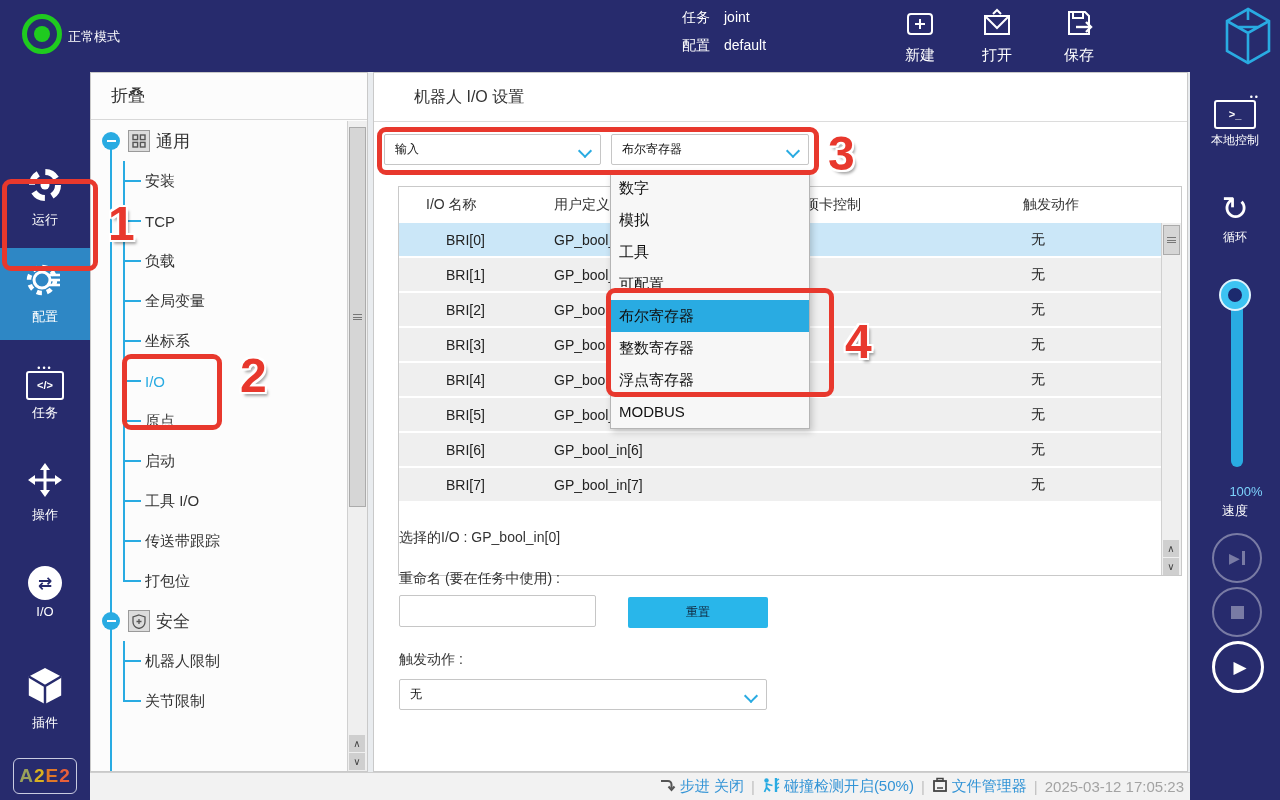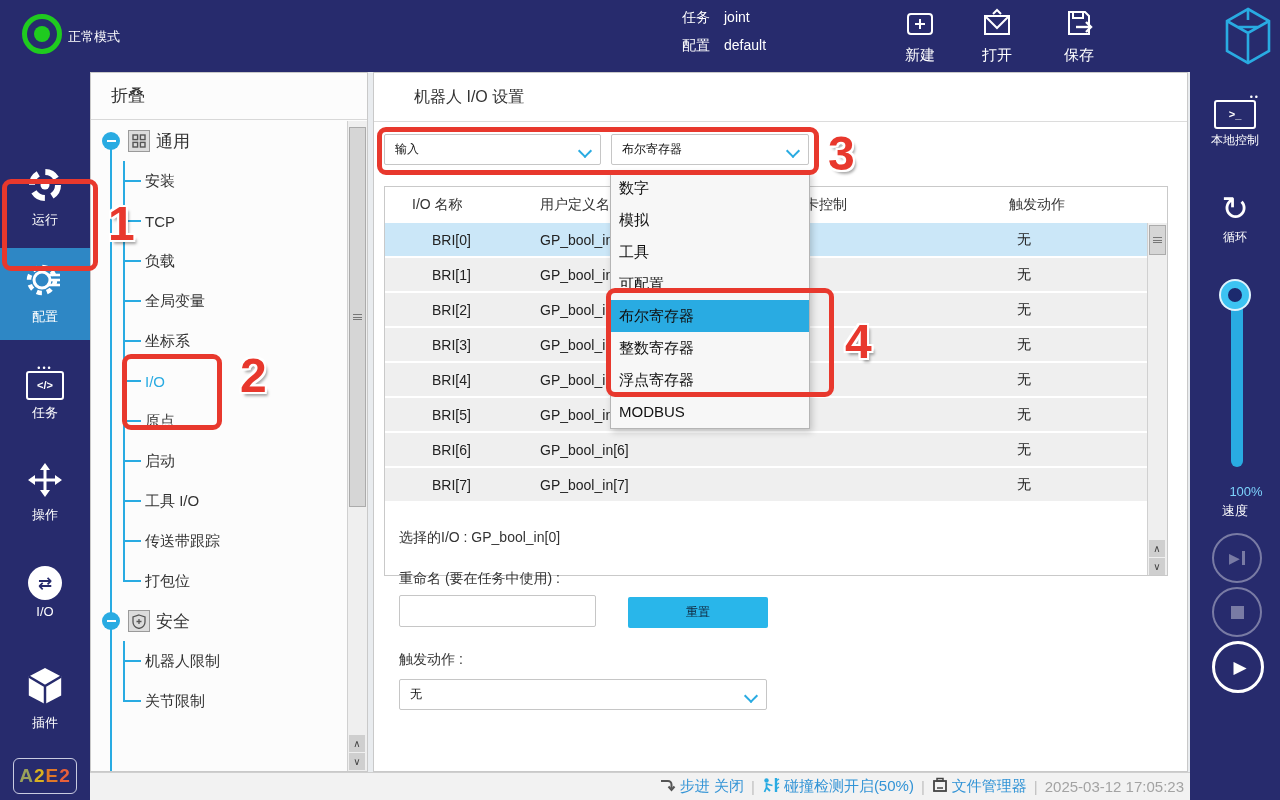--- a/index.html
+++ b/index.html
@@ -56,21 +56,21 @@
   .grip{display:block;width:9px;border-top:1px solid #777;border-bottom:1px solid #777;height:4px;position:relative;}
   .grip::after{content:'';position:absolute;left:0;top:1.5px;width:9px;border-top:1px solid #777;}
   .varrow{position:absolute;left:1px;width:16px;height:17px;background:#cfcfcf;color:#444;font-size:10px;display:flex;align-items:center;justify-content:center;cursor:pointer;}
   
   .main-panel{position:absolute;left:373px;top:72px;width:813px;height:698px;background:#fff;border:1px solid #c9c9c9;}
   .mp-title{position:absolute;left:40px;top:14px;font-size:16px;color:#333;}
   .mp-divider{position:absolute;left:0;top:48px;width:100%;border-top:1px solid #dcdcdc;}
   .selbox{position:absolute;height:31px;background:#fff;border:1px solid #c6c6c6;border-radius:2px;font-size:12px;color:#111;
           display:flex;align-items:center;padding-left:10px;cursor:pointer;box-sizing:border-box;}
   .chev{position:absolute;right:10px;top:11px;width:8px;height:8px;border-left:2px solid #29abe2;border-bottom:2px solid #29abe2;transform:rotate(-45deg);}
-  .io-table{position:absolute;left:10px;top:113px;width:784px;height:390px;border:1px solid #c9c9c9;box-sizing:border-box;background:#fff;}
+  .io-table{position:absolute;left:24px;top:113px;width:784px;height:390px;border:1px solid #c9c9c9;box-sizing:border-box;background:#fff;}
   .t-head{display:grid;grid-template-columns:155px 237px 232px 1fr;height:36px;align-items:center;font-size:14px;color:#333;}
   .t-head .h1{padding-left:27px;}
   .t-row{display:grid;grid-template-columns:155px 237px 232px 1fr;height:33px;align-items:center;font-size:14px;color:#222;
          background:#efefef;border-bottom:2px solid #fff;margin-right:19px;cursor:pointer;}
   .t-row .c1{padding-left:47px;}
   .t-row .c4{padding-left:8px;}
   .t-row.sel{background:#cbe7f8;}
   .mp-text{position:absolute;font-size:14px;color:#333;}
   .rename-input{position:absolute;left:25px;top:522px;width:197px;height:32px;border:1px solid #c6c6c6;border-radius:2px;font-size:14px;padding:0 8px;box-sizing:border-box;background:#fff;}
   .reset-btn{position:absolute;left:254px;top:524px;width:140px;height:31px;background:#29b6ea;border:none;border-radius:2px;

